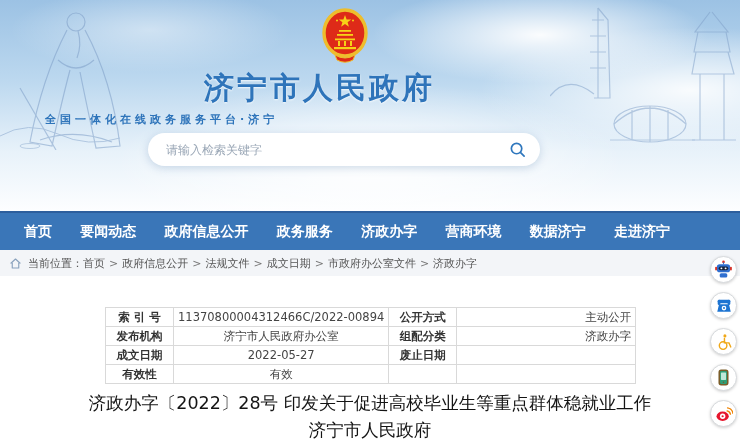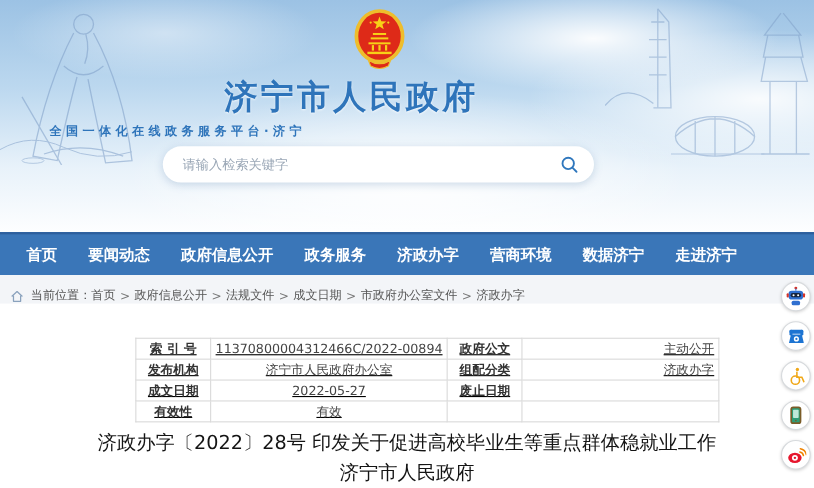--- a/index.html
+++ b/index.html
@@ -38,29 +38,29 @@
 
   
   .nav { position:absolute; top:211px; left:0; width:740px; height:39px;
     background:#3a76b8; border-top:2px solid #2d5f9d;
     display:flex; align-items:center; justify-content:space-between;
     padding:0 70px 0 24px; }
   .nav-item { color:#fff; font-size:14px; font-weight:bold; cursor:pointer; white-space:nowrap; }
 
   
   .crumb-strip { position:absolute; top:250px; left:0; width:740px; height:26px;
-    background:#f3f5f8; display:flex; align-items:flex-end; padding-left:9px;
+    background:#f3f5f8; display:flex; align-items:center; padding-left:9px;
     font-size:11px; color:#555; }
   .crumb-strip .home-ic { margin-right:6px; display:flex; }
   .crumb-sep { margin:0 4px; color:#777; }
   .crumb-item { cursor:pointer; }
 
   
-  .meta-table { position:absolute; top:307px; left:123px; border-collapse:collapse;
-    table-layout:fixed;text-decoration:underline; }
+  .meta-table { position:absolute; top:307px; left:105px; border-collapse:collapse;
+    table-layout:fixed; }
   .meta-table td { border:1px solid #d9d9d9; height:19px; font-size:11.5px;
     text-align:center; padding:0 4px; color:#444; overflow:hidden; white-space:nowrap; }
   .meta-table td.lbl { width:68px; font-weight:bold; color:#333; }
   .meta-table td.v1 { width:182px; }
   .meta-table td.v2 { width:179px;text-align:right; }
 
   
   .doc-title { position:absolute; top:390px; left:0; width:740px; text-align:center;
     font-size:17.5px; font-weight:normal; color:#141414; line-height:27px; }
 
@@ -160,21 +160,21 @@
     <span class="crumb-item">市政府办公室文件</span>
     <span class="crumb-sep">&gt;</span>
     <span class="crumb-item">济政办字</span>
   </div>
 
   <table class="meta-table">
     <tbody>
         <tr>
       <td class="lbl">索 引 号</td>
       <td class="v1">11370800004312466C/2022-00894</td>
-      <td class="lbl">政府公文</td>
+      <td class="lbl">公开方式</td>
       <td class="v2">主动公开</td>
     </tr>
     <tr>
       <td class="lbl">发布机构</td>
       <td class="v1">济宁市人民政府办公室</td>
       <td class="lbl">组配分类</td>
       <td class="v2">济政办字</td>
     </tr>
     <tr>
       <td class="lbl">成文日期</td>

